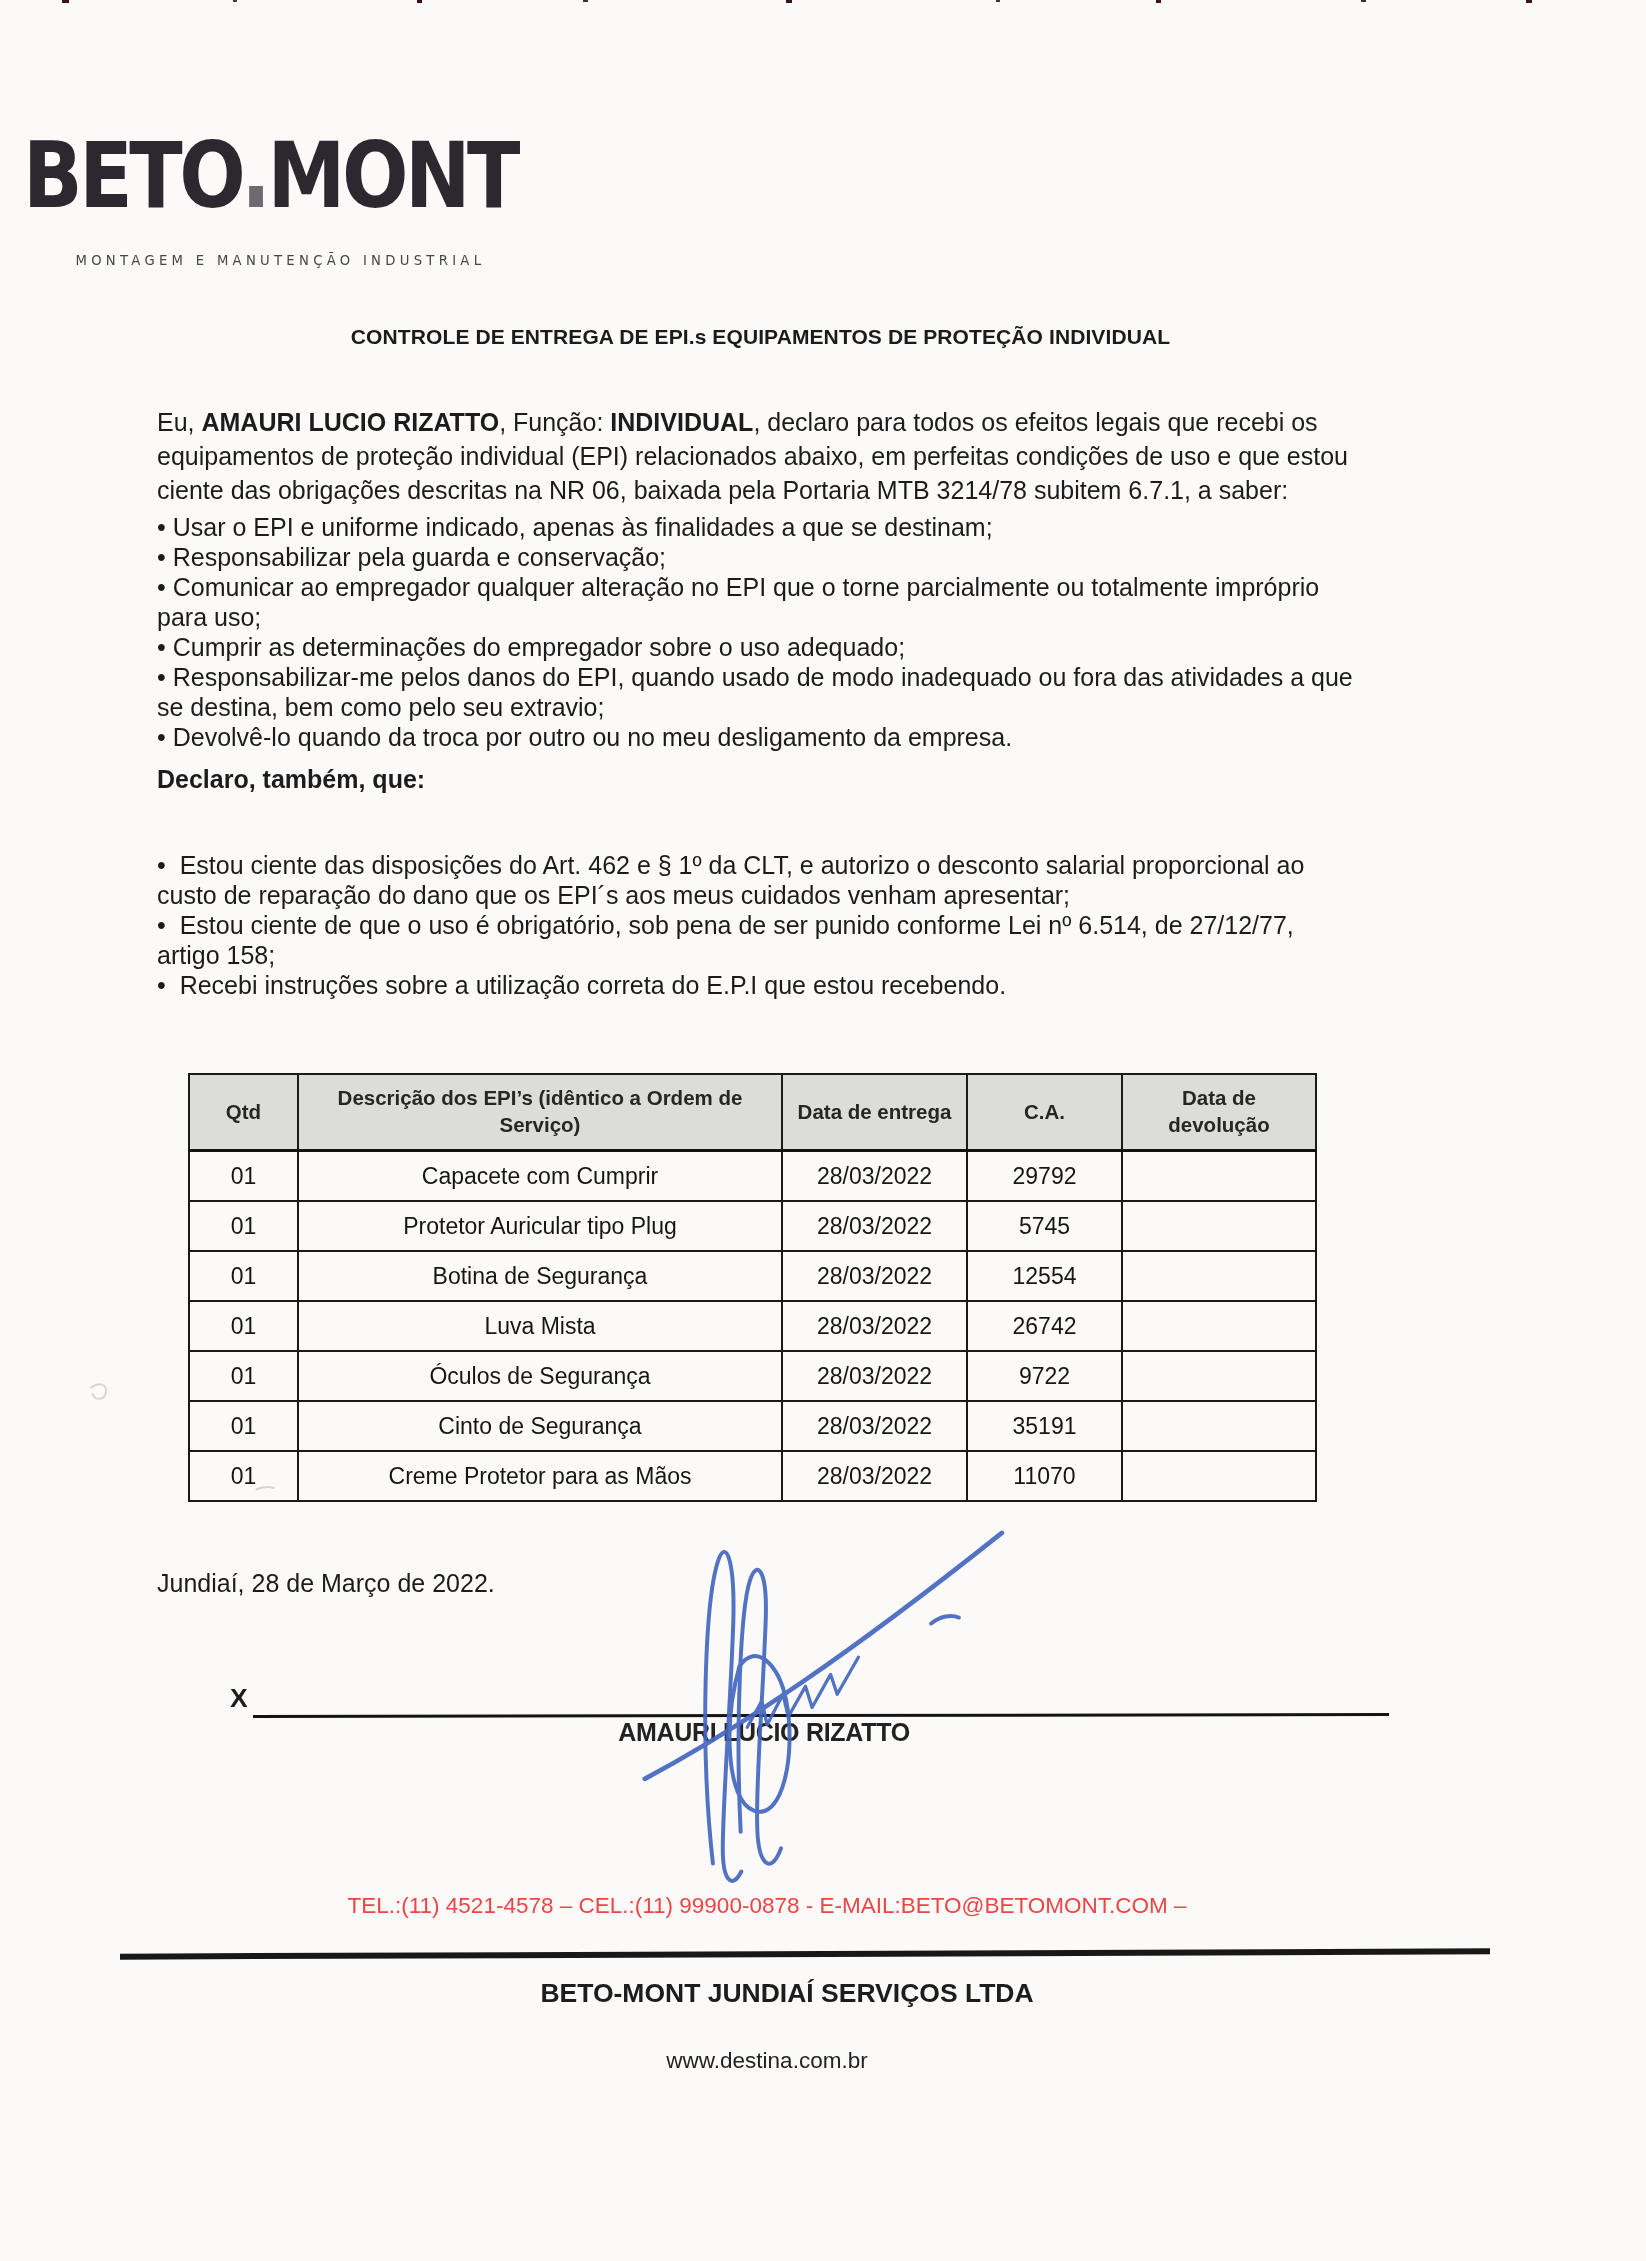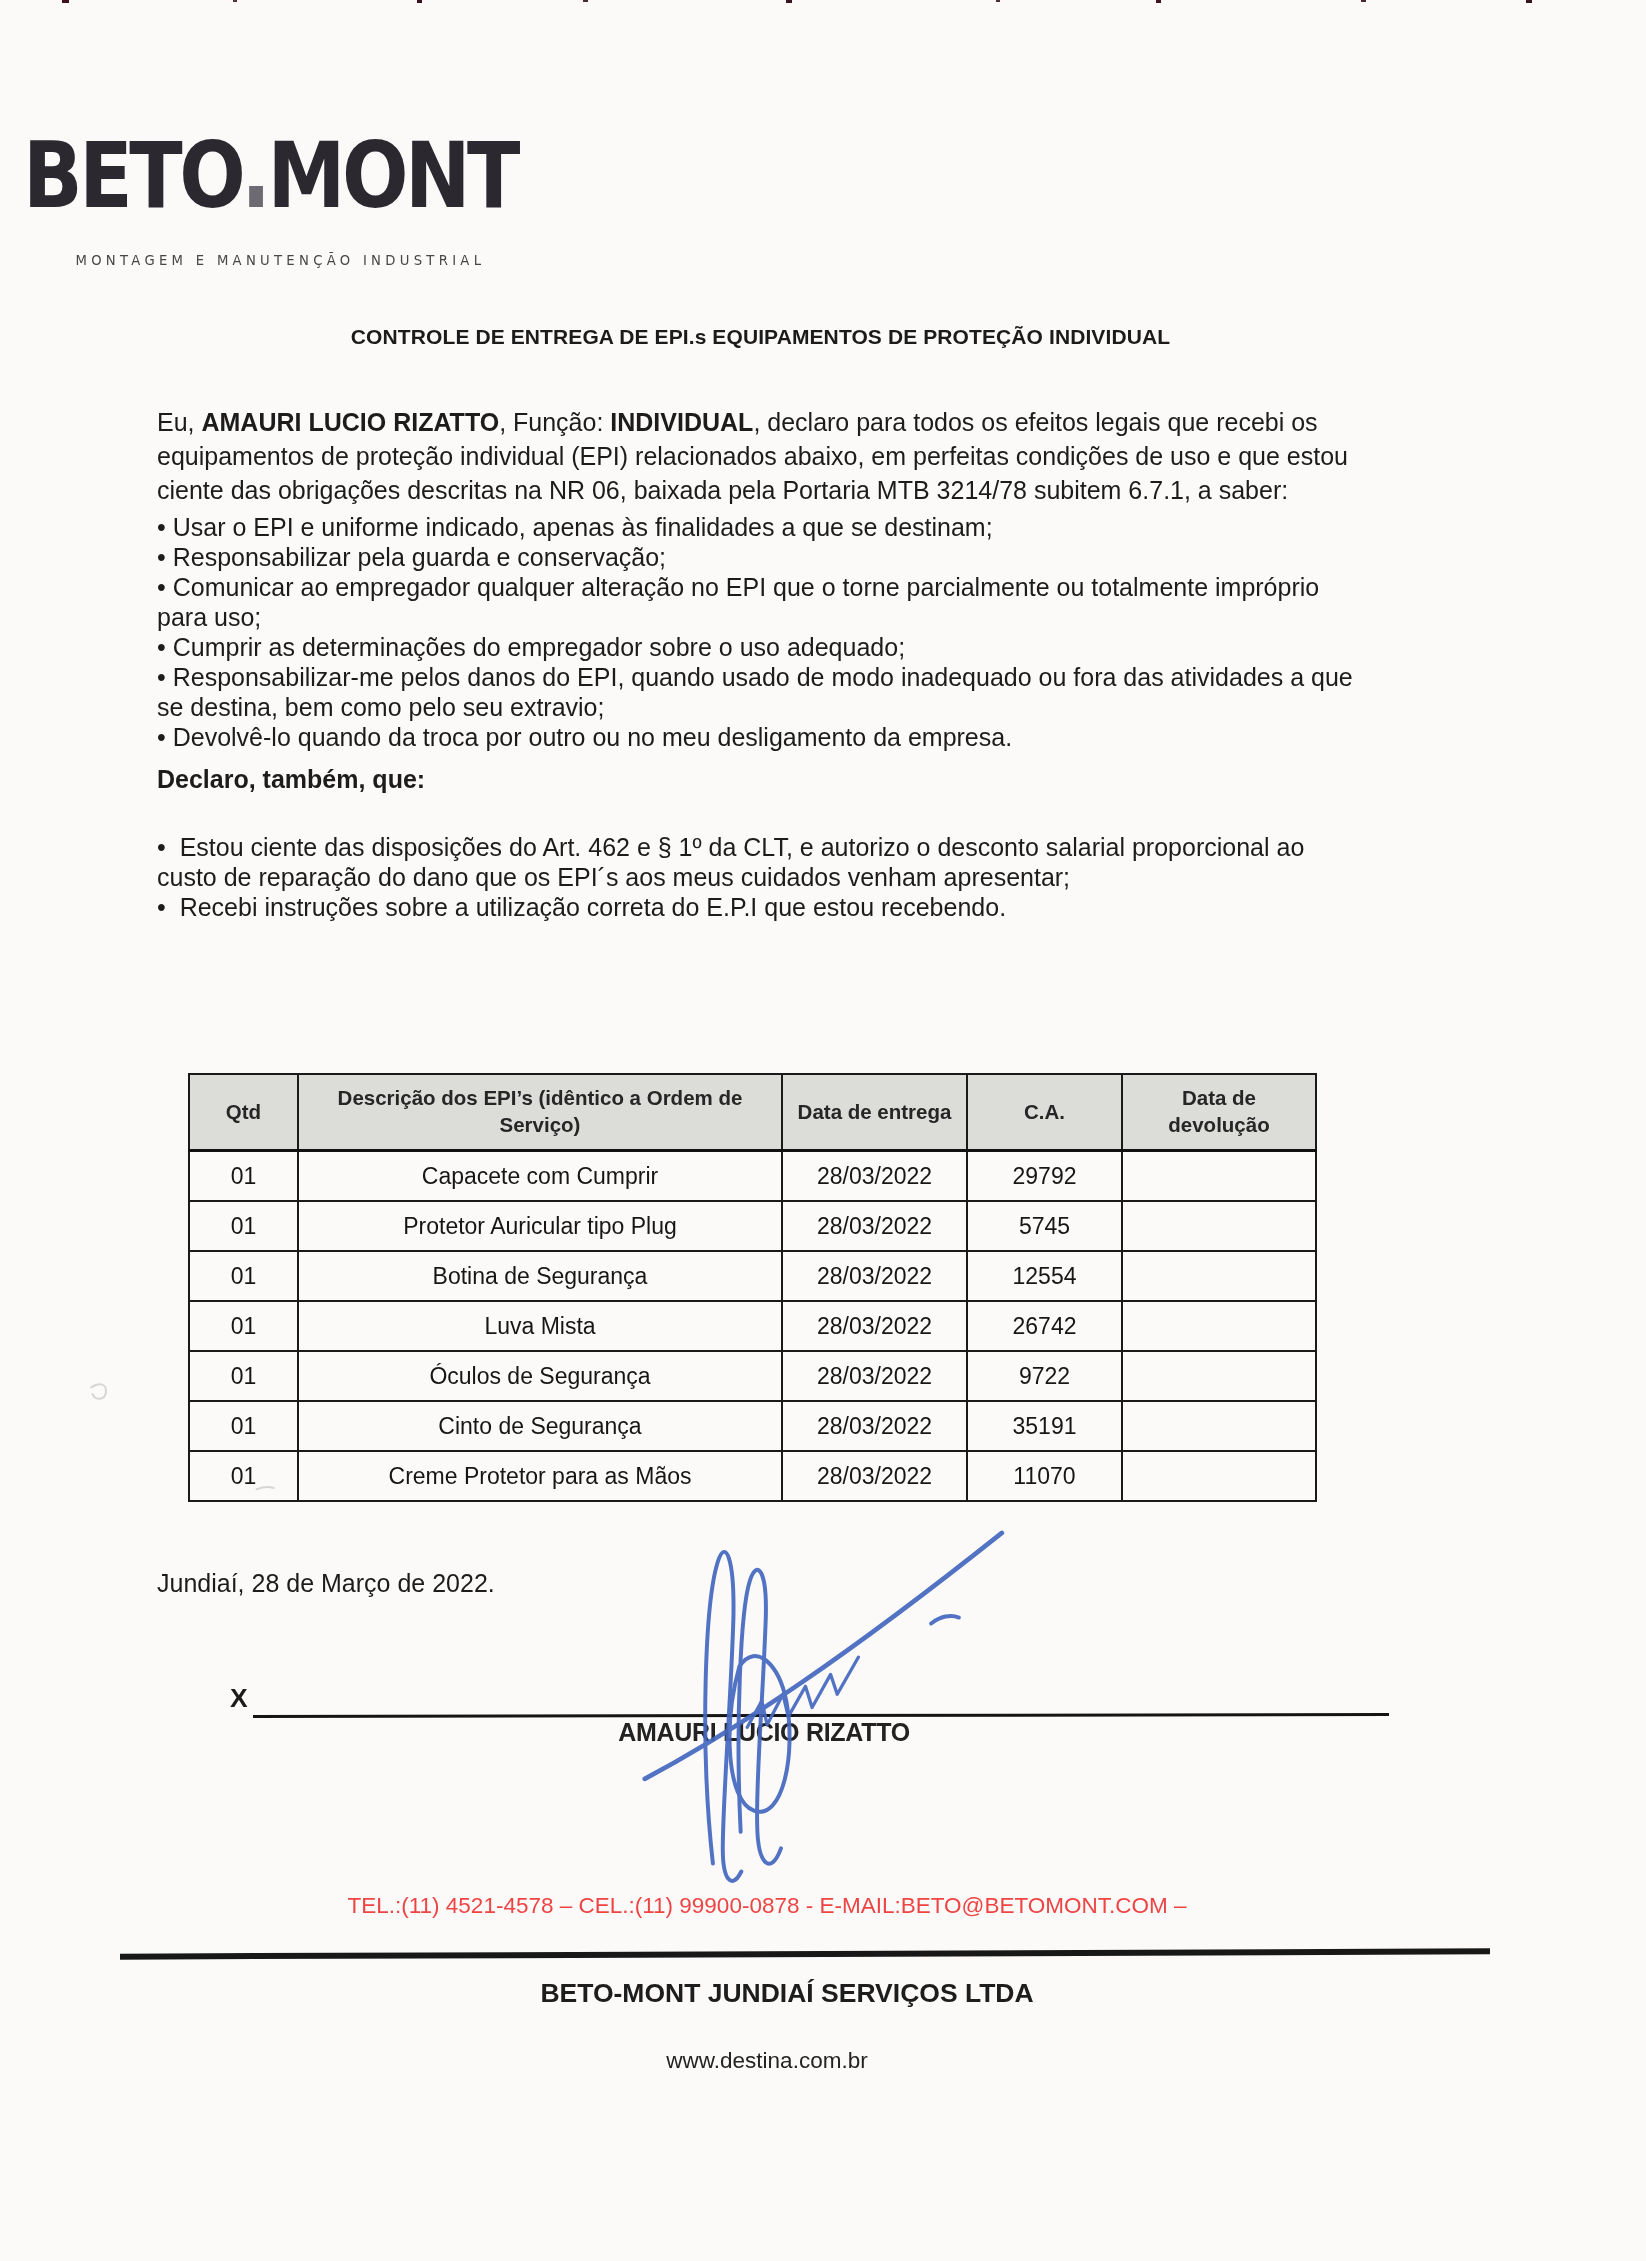--- a/index.html
+++ b/index.html
@@ -40,21 +40,21 @@
     color:#1b1b1b;
   }
 
   
   .body-text { position:absolute; top:405px; left:157px; width:1200px; font-size:25px; }
   .intro { margin:0; line-height:34px; }
   .bullets { list-style:none; margin:5.3px 0 0 0; padding:0; line-height:30px; }
   .bullets li { margin:0; }
   .bullets li::before { content:"• "; }
   .bullets-2 li::before { content:"•\00a0\00a0"; }
-  .subheading { font-weight:bold; margin:12px 0 38px 0; line-height:30px; }
+  .subheading { font-weight:bold; margin:12px 0 56px 0; line-height:30px; }
 
   
   .epi-table {
     position:absolute; left:188px; top:1073px; width:1128px;
     border-collapse:collapse; table-layout:fixed;padding-left:20px;
   }
   .epi-table th, .epi-table td { border:2px solid #1a1a1a; }
   .epi-table { border:2.6px solid #151515; }
   .epi-table th {
     background:#dcdcd9; height:74px;
@@ -115,20 +115,21 @@
       <li>Comunicar ao empregador qualquer alteração no EPI que o torne parcialmente ou totalmente impróprio para uso;</li>
       <li>Cumprir as determinações do empregador sobre o uso adequado;</li>
       <li>Responsabilizar-me pelos danos do EPI, quando usado de modo inadequado ou fora das atividades a que se destina, bem como pelo seu extravio;</li>
       <li>Devolvê-lo quando da troca por outro ou no meu desligamento da empresa.</li>
     </ul>
 
     <p class="subheading">Declaro, também, que:</p>
 
     <ul class="bullets bullets-2">
       <li>Estou ciente das disposições do Art. 462 e § 1º da CLT, e autorizo o desconto salarial proporcional ao custo de reparação do dano que os EPI´s aos meus cuidados venham apresentar;</li>
+      <li>Estou ciente de que o uso é obrigatório, sob pena de ser punido conforme Lei nº 6.514, de 27/12/77, artigo 158;</li>
       <li>Recebi instruções sobre a utilização correta do E.P.I que estou recebendo.</li>
     </ul>
   </main>
 
   <table class="epi-table">
     <colgroup>
       <col class="c-qtd">
         <col class="c-desc">
         <col class="c-entrega">
         <col class="c-ca">

